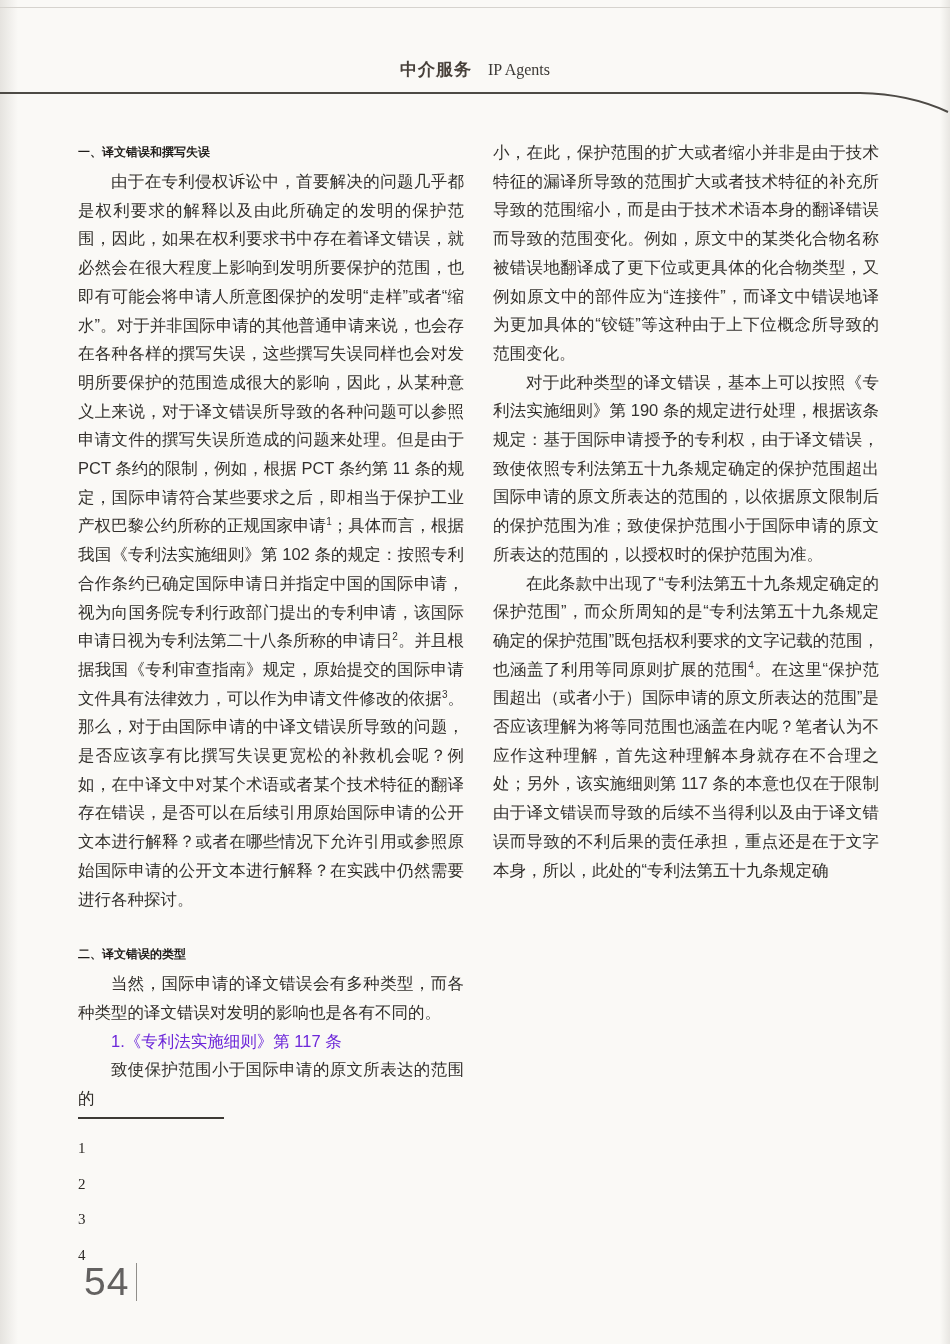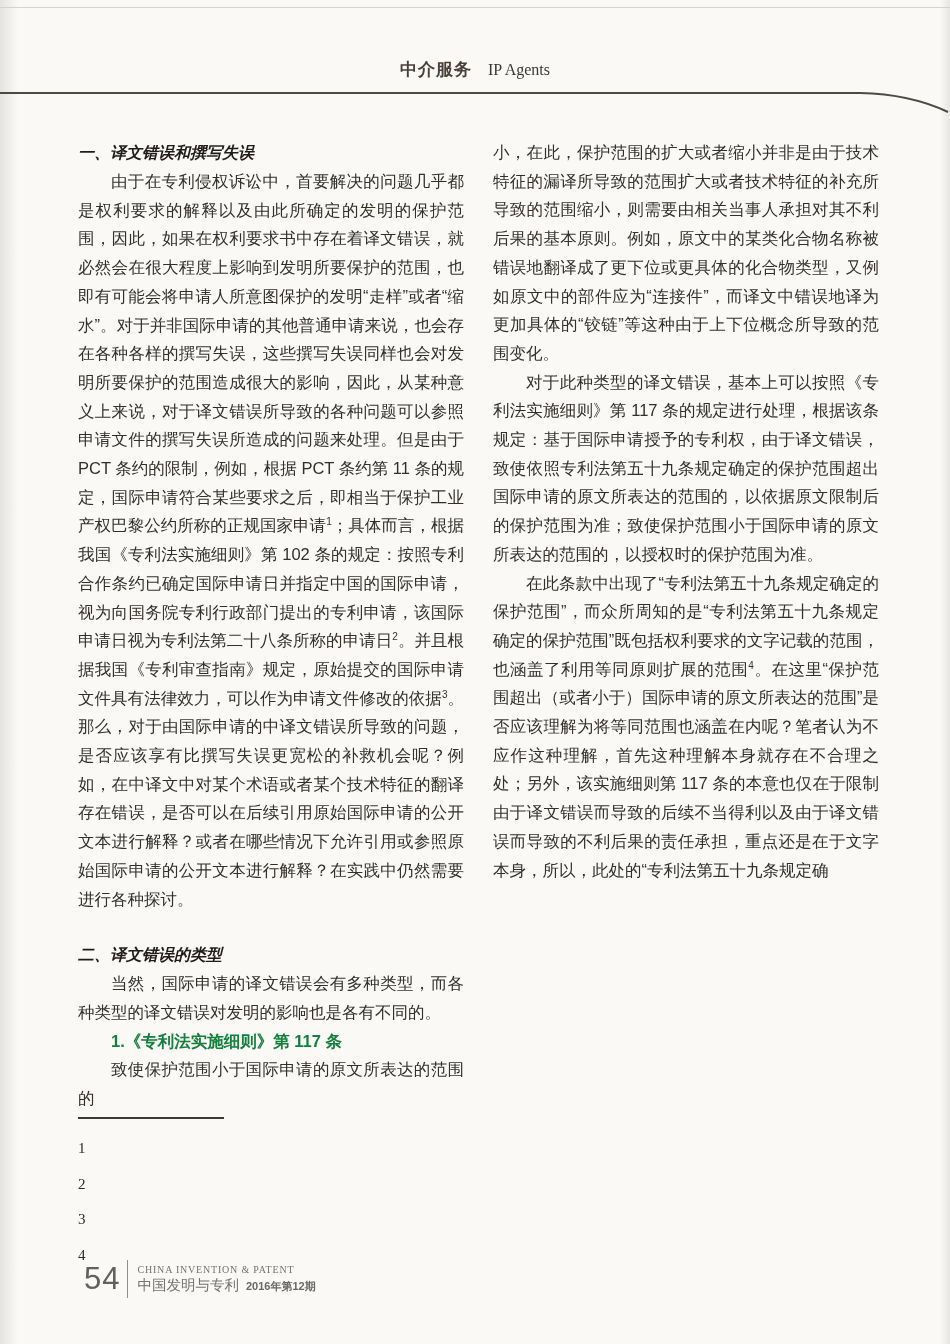--- a/index.html
+++ b/index.html
@@ -17,33 +17,33 @@
 
   .header { position:absolute; top:58px; left:0; width:100%; text-align:center; }
   .header .cn { font-weight:bold; font-size:17px; color:#47403a; letter-spacing:1px; }
   .header .en { font-family:"Liberation Serif","DejaVu Serif",serif; font-size:16px; color:#3c3935; margin-left:16px; }
   .header-rule { position:absolute; top:84px; left:0; width:950px; height:30px; }
 
   .columns { position:absolute; left:78px; top:138px; width:802px; display:flex; gap:29px; }
   .col { width:386px; font-size:16.5px; line-height:28.7px; text-align:justify; }
   .col p { margin:0; text-indent:2em; }
   .col p.cont { text-indent:0; }
-  .sec-heading { font-size:16px; font-weight:bold; color:#1f1c19; margin:0; line-height:29px;font-style:italic; }
+  .sec-heading { font-size:12px; font-weight:bold; color:#1f1c19; margin:0; line-height:29px; }
   .sec-heading.second { margin-top:27px; }
-  .sub-heading { font-weight:bold; color:#15803d; text-indent:2em; margin:0; }
+  .sub-heading { font-weight:normal; color:#6d28d9; text-indent:2em; margin:0; }
   sup { font-size:10px; line-height:0; vertical-align:super; }
 
   .footnote-block { position:absolute; left:78px; top:1117px; width:802px; }
   .footnote-rule { width:146px; height:0; border-top:2px solid #3d3a35; margin-bottom:12px; }
   .fn-row { display:flex; font-family:"Liberation Serif","DejaVu Serif",serif;
     font-style:italic; font-size:15px; line-height:35.5px; color:#2d2a27; }
   .fn-num { flex:none; width:44px; font-style:normal; }
 
   .footer { position:absolute; left:84px; top:1260px; display:flex; align-items:center; color:#6e6c68; }
-  .footer .page-num { font-size:31px; letter-spacing:1px; color:#636160; }
+  .footer .page-num { font-size:39px; letter-spacing:1px; color:#636160; }
   .footer .divider { width:1px; height:38px; background:#908e8a; margin:0 9px 0 7px; }
   .footer .jr-en { font-family:"Liberation Serif","DejaVu Serif",serif; font-size:10px; letter-spacing:0.8px; color:#75736f; }
   .footer .jr-cn-line { font-size:14.5px; color:#75736f; margin-top:1px; }
   .footer .jr-issue { font-size:11px; font-weight:bold; margin-left:7px; color:#6a6864; }
 </style>
 </head>
 <body>
 
 <div class="page">
   <div class="edge-left"></div>
@@ -60,22 +60,22 @@
   <div class="columns">
     <div class="col">
       <h2 class="sec-heading">一、译文错误和撰写失误</h2>
       <p>由于在专利侵权诉讼中，首要解决的问题几乎都是权利要求的解释以及由此所确定的发明的保护范围，因此，如果在权利要求书中存在着译文错误，就必然会在很大程度上影响到发明所要保护的范围，也即有可能会将申请人所意图保护的发明“走样”或者“缩水”。对于并非国际申请的其他普通申请来说，也会存在各种各样的撰写失误，这些撰写失误同样也会对发明所要保护的范围造成很大的影响，因此，从某种意义上来说，对于译文错误所导致的各种问题可以参照申请文件的撰写失误所造成的问题来处理。但是由于 PCT 条约的限制，例如，根据 PCT 条约第 11 条的规定，国际申请符合某些要求之后，即相当于保护工业产权巴黎公约所称的正规国家申请<sup>1</sup>；具体而言，根据我国《专利法实施细则》第 102 条的规定：按照专利合作条约已确定国际申请日并指定中国的国际申请，视为向国务院专利行政部门提出的专利申请，该国际申请日视为专利法第二十八条所称的申请日<sup>2</sup>。并且根据我国《专利审查指南》规定，原始提交的国际申请文件具有法律效力，可以作为申请文件修改的依据<sup>3</sup>。那么，对于由国际申请的中译文错误所导致的问题，是否应该享有比撰写失误更宽松的补救机会呢？例如，在中译文中对某个术语或者某个技术特征的翻译存在错误，是否可以在后续引用原始国际申请的公开文本进行解释？或者在哪些情况下允许引用或参照原始国际申请的公开文本进行解释？在实践中仍然需要进行各种探讨。</p>
       <h2 class="sec-heading second">二、译文错误的类型</h2>
       <p>当然，国际申请的译文错误会有多种类型，而各种类型的译文错误对发明的影响也是各有不同的。</p>
       <p class="sub-heading">1.《专利法实施细则》第 117 条</p>
       <p>致使保护范围小于国际申请的原文所表达的范围的</p>
     </div>
     <div class="col">
-      <p class="cont">小，在此，保护范围的扩大或者缩小并非是由于技术特征的漏译所导致的范围扩大或者技术特征的补充所导致的范围缩小，则需要由相关当事人承担对其不利后果的基本原则。例如，原文中的某类化合物名称被错误地翻译成了更下位或更具体的化合物类型，又例如原文中的部件应为“连接件”，而译文中错误地译为更加具体的“铰链”等这种由于上下位概念所导致的范围变化。</p>
-      <p>对于此种类型的译文错误，基本上可以按照《专利法实施细则》第 117 条的规定进行处理，根据该条规定：基于国际申请授予的专利权，由于译文错误，致使依照专利法第五十九条规定确定的保护范围超出国际申请的原文所表达的范围的，以依据原文限制后的保护范围为准；致使保护范围小于国际申请的原文所表达的范围的，以授权时的保护范围为准。</p>
+      <p class="cont">小，在此，保护范围的扩大或者缩小并非是由于技术特征的漏译所导致的范围扩大或者技术特征的补充所导致的范围缩小，而是由于技术术语本身的翻译错误而导致的范围变化。例如，原文中的某类化合物名称被错误地翻译成了更下位或更具体的化合物类型，又例如原文中的部件应为“连接件”，而译文中错误地译为更加具体的“铰链”等这种由于上下位概念所导致的范围变化。</p>
+      <p>对于此种类型的译文错误，基本上可以按照《专利法实施细则》第 190 条的规定进行处理，根据该条规定：基于国际申请授予的专利权，由于译文错误，致使依照专利法第五十九条规定确定的保护范围超出国际申请的原文所表达的范围的，以依据原文限制后的保护范围为准；致使保护范围小于国际申请的原文所表达的范围的，以授权时的保护范围为准。</p>
       <p>在此条款中出现了“专利法第五十九条规定确定的保护范围”，而众所周知的是“专利法第五十九条规定确定的保护范围”既包括权利要求的文字记载的范围，也涵盖了利用等同原则扩展的范围<sup>4</sup>。在这里“保护范围超出（或者小于）国际申请的原文所表达的范围”是否应该理解为将等同范围也涵盖在内呢？笔者认为不应作这种理解，首先这种理解本身就存在不合理之处；另外，该实施细则第 117 条的本意也仅在于限制由于译文错误而导致的后续不当得利以及由于译文错误而导致的不利后果的责任承担，重点还是在于文字本身，所以，此处的“专利法第五十九条规定确</p>
     </div>
   </div>
 
   <div class="footnote-block">
     <div class="footnote-rule"></div>
     <div class="fn-row">
       <span class="fn-num">1</span>
     </div>
     <div class="fn-row">
@@ -85,20 +85,14 @@
       <span class="fn-num">3</span>
     </div>
     <div class="fn-row">
       <span class="fn-num">4</span>
     </div>
   </div>
 
   <div class="footer">
     <span class="page-num">54</span>
     <span class="divider"></span>
-    <span class="jr-block">
-      <div class="jr-en">CHINA INVENTION &amp; PATENT</div>
-      <div class="jr-cn-line">
-        <span>中国发明与专利</span><span class="jr-issue">2016年第12期</span>
-      </div>
-    </span>
   </div>
 </div>
 
 </body></html>

